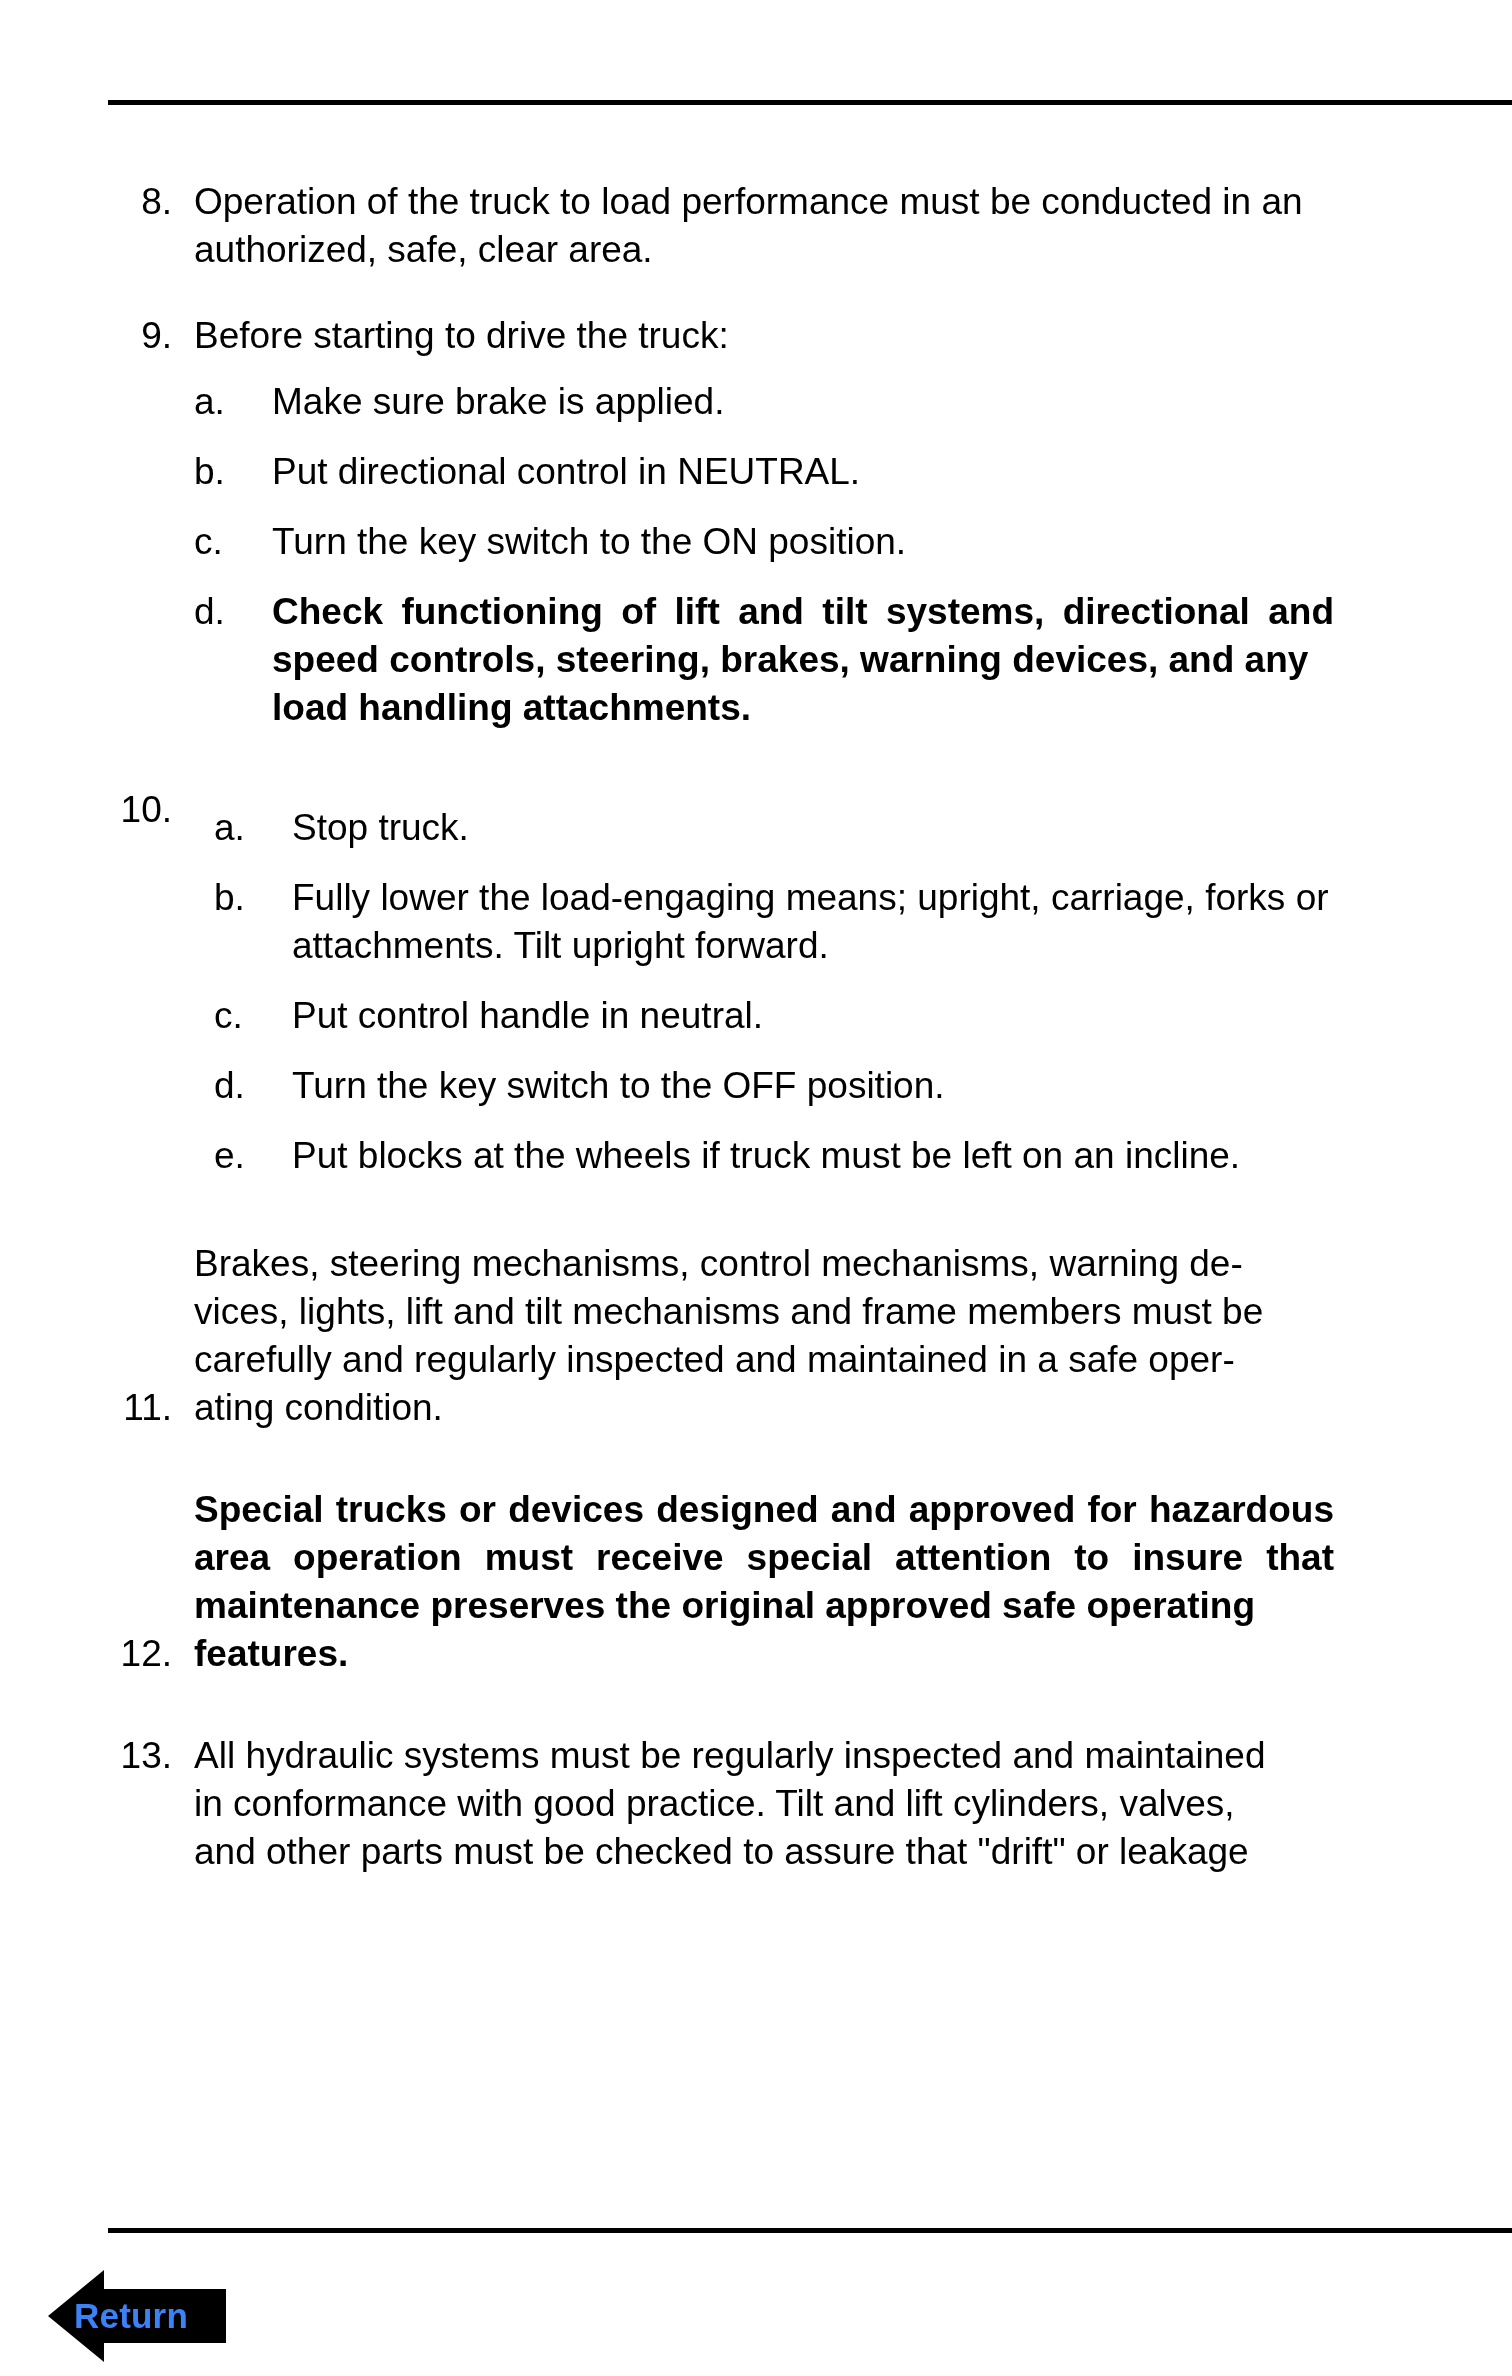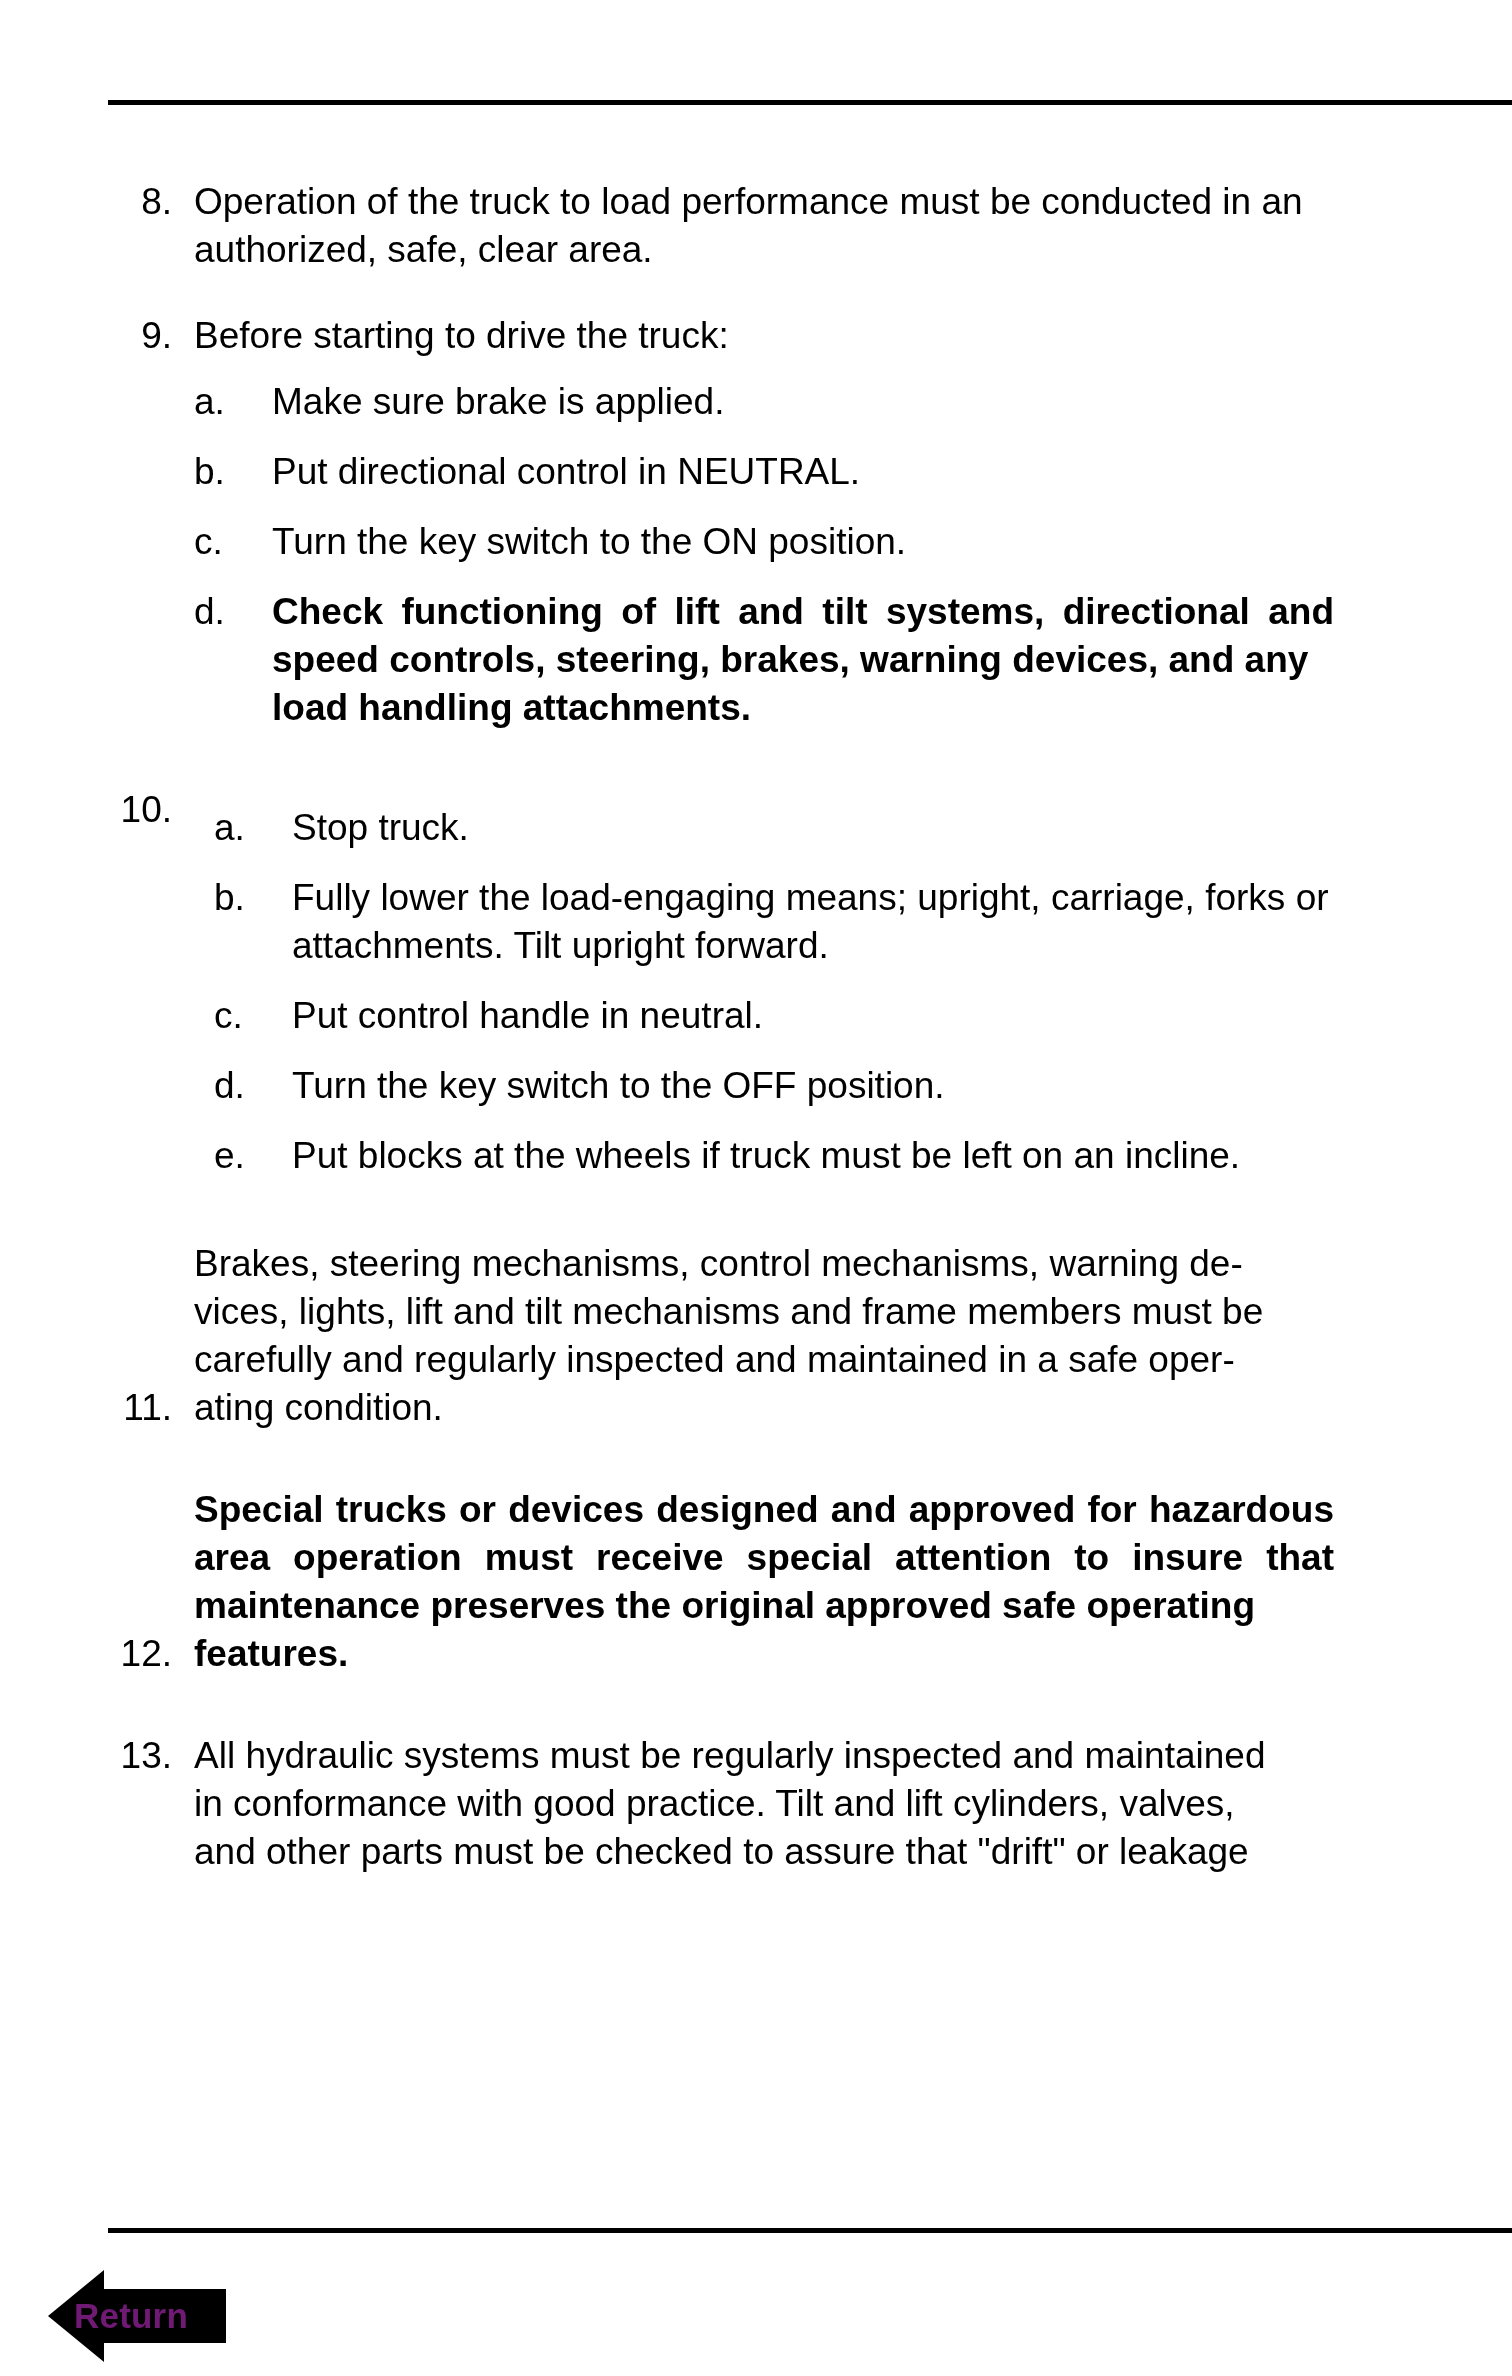--- a/index.html
+++ b/index.html
@@ -142,21 +142,21 @@
     height: 54px;
     background: #000000;
   }
   .return-label {
     position: absolute;
     left: 26px;
     top: 24px;
     width: 178px;
     font-size: 35px;
     font-weight: bold;
-    color: #701a75;
+    color: #3b82f6;
     line-height: 44px;
     letter-spacing: 0.2px;
     pointer-events: none;
   }
 </style>
 </head>
 <body>
 
 <div class="page">
 

